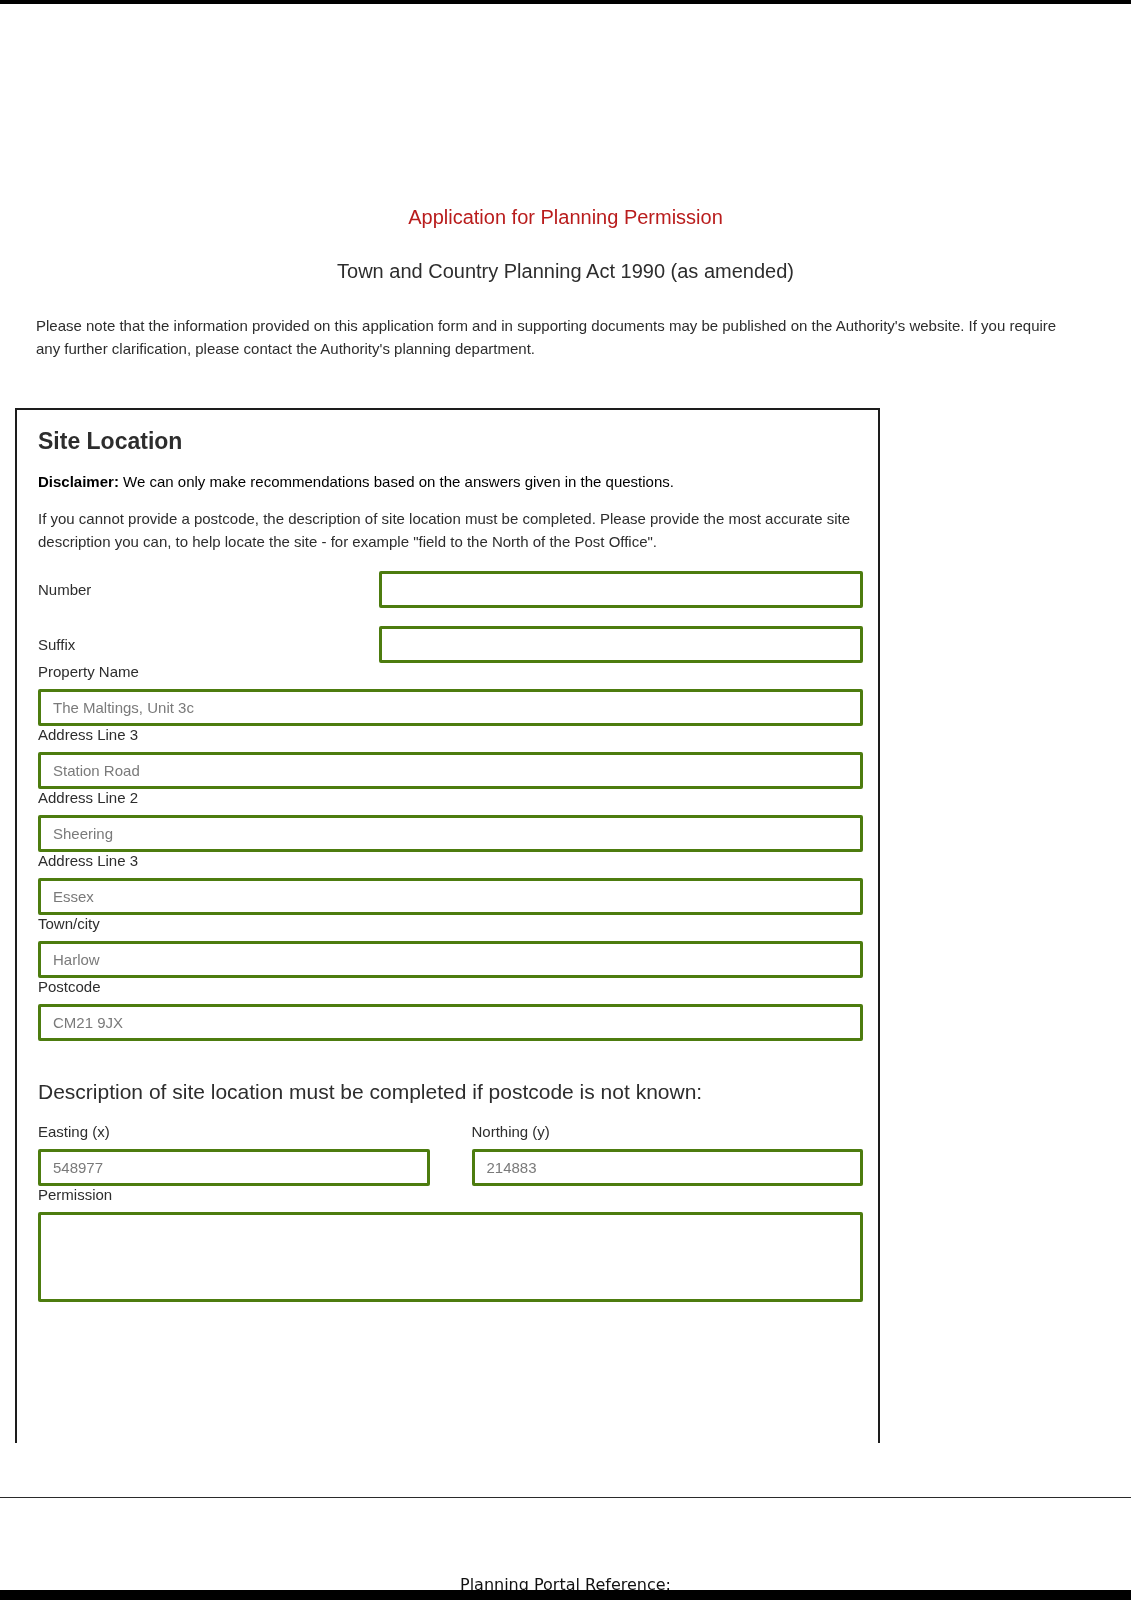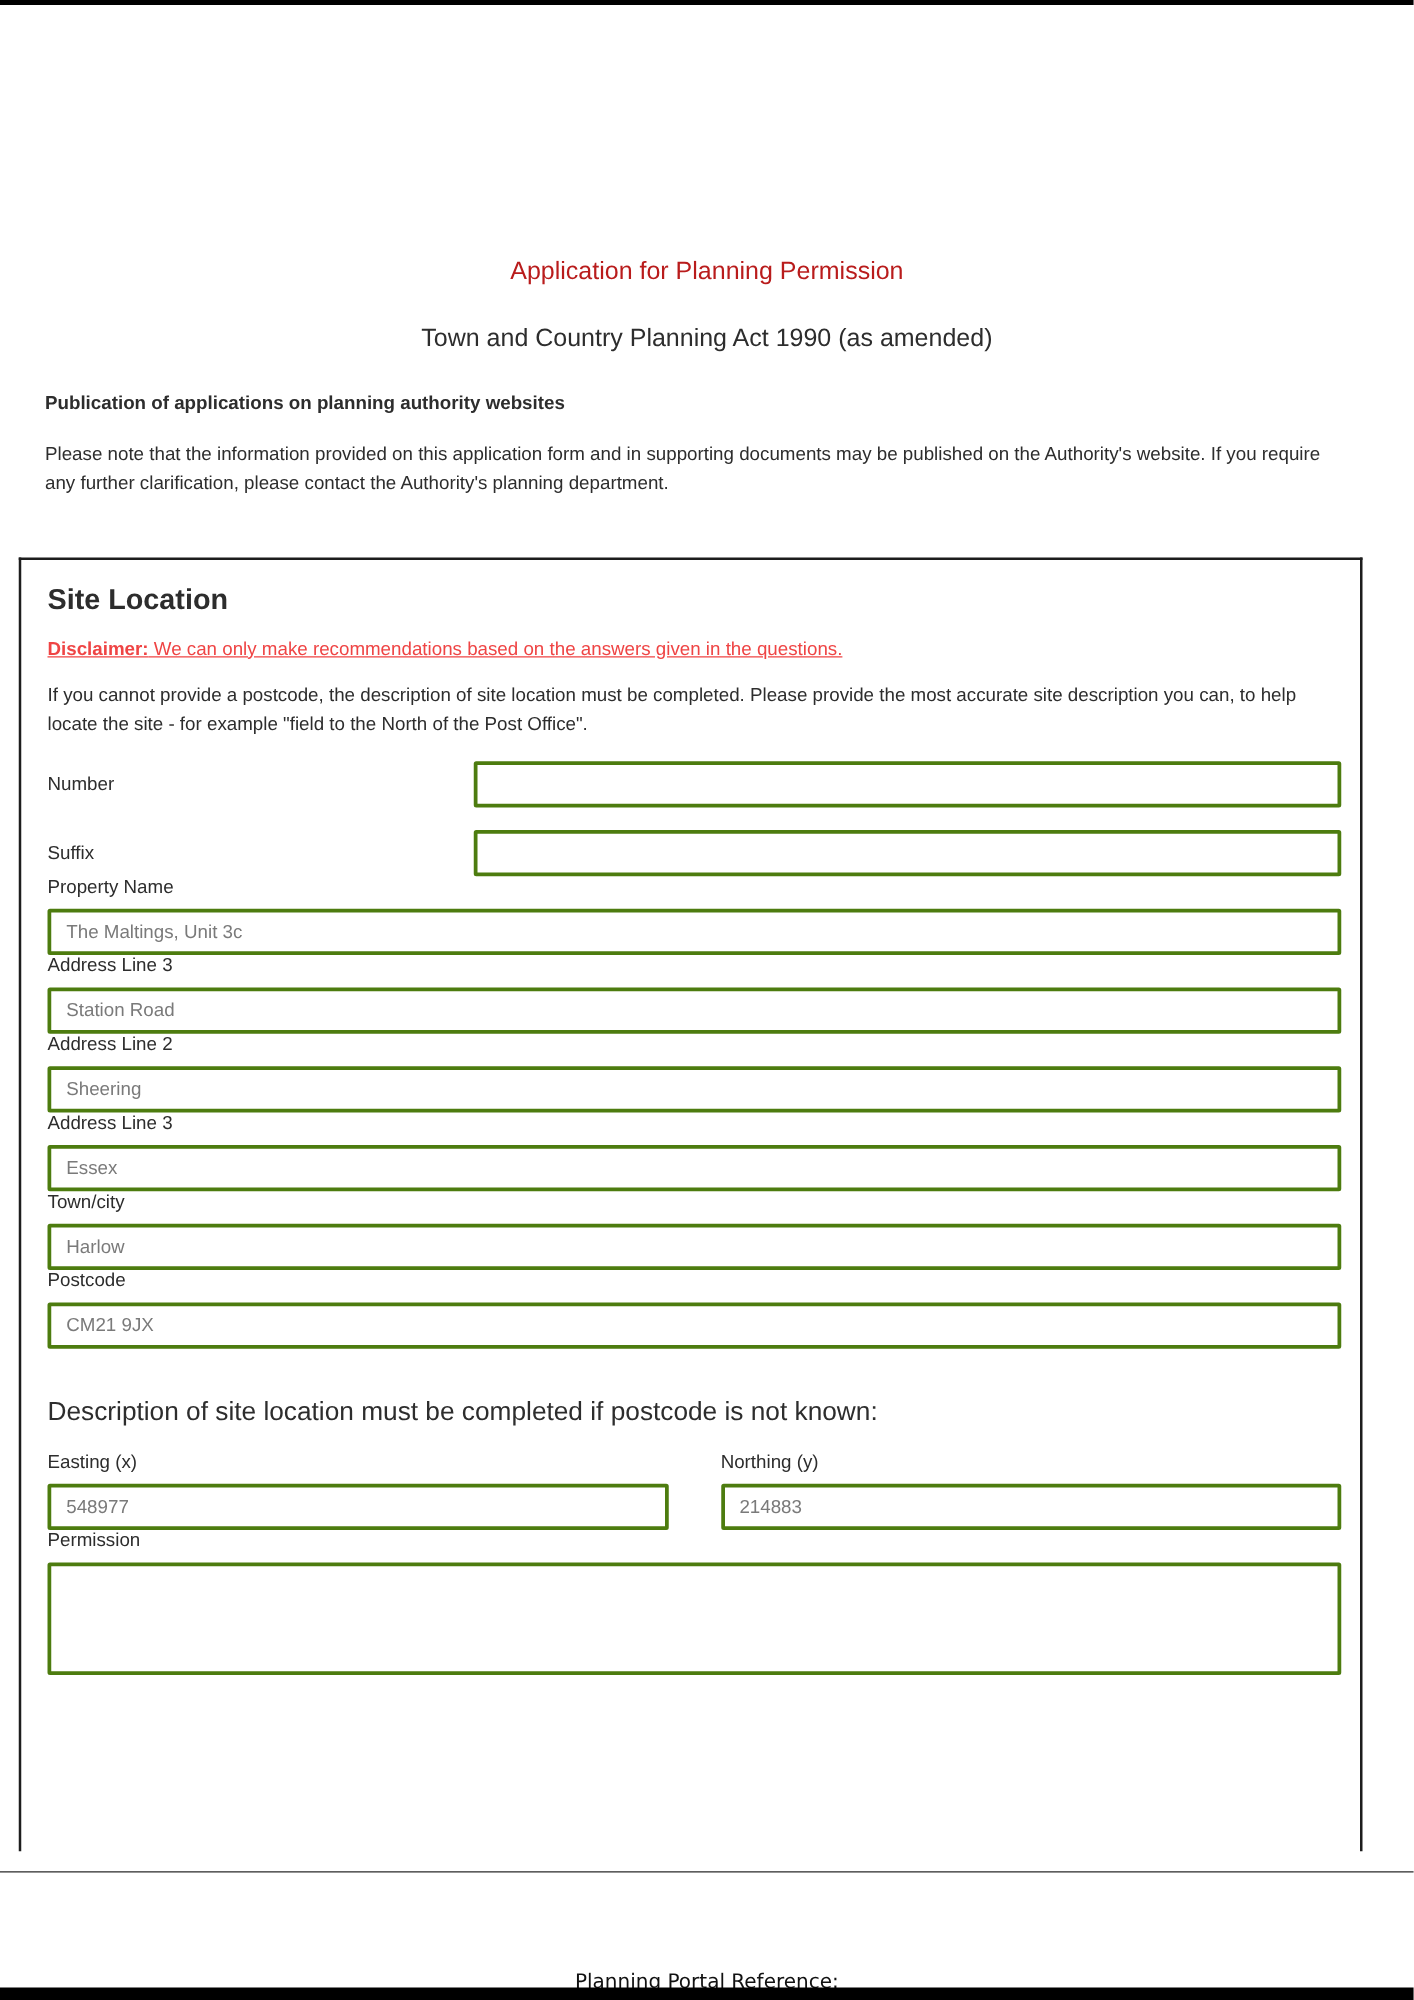--- a/index.html
+++ b/index.html
@@ -20,29 +20,29 @@
   .doc-title { font-size: 20px; font-weight: 400; color: #b91c1c; }
   .doc-subtitle { font-size: 20px; font-weight: 400; color: #2d2d2d; margin-top: 31px; }
   .pub-block { margin: 31px 36px 0 36px; }
   .pub-heading { font-size: 15px; font-weight: 700; color: #2d2d2d; }
   .pub-text {
     font-size: 15px; margin-top: 21px; line-height: 1.55;
     color: #2d2d2d; max-width: 1040px;
   }
   .section-box {
     margin: 47px 15px 0 15px;
-    width: 1075px;
+    width: 865px;
     height: 1035px;
     border: 2px solid #1d1d1d;
     border-bottom: none;
     padding: 18px 15px 0 21px;
     overflow: hidden;
   }
   .section-title { font-size: 23px; font-weight: 700; color: #2d2d2d; }
-  .disclaimer { font-size: 15px; margin-top: 18px; color: #ef4444; text-decoration: underline; }
+  .disclaimer { font-size: 15px; margin-top: 18px; color: #000000; }
   .disclaimer b { font-weight: 700; }
   .intro-text {
     font-size: 15px; margin-top: 17px; line-height: 1.55;
     color: #2d2d2d; max-width: 1032px;
   }
   .field-row-inline {
     display: flex; align-items: center; margin-top: 18px;
   }
   .field-row-inline:first-of-type { margin-top: 22px; }
   .inline-label { width: 341px; font-size: 15px; color: #2d2d2d; }
@@ -89,21 +89,20 @@
 <body>
 
 <div class="top-rule"></div>
 
 <div class="doc-header">
   <div class="doc-title">Application for Planning Permission</div>
   <div class="doc-subtitle">Town and Country Planning Act 1990 (as amended)</div>
 </div>
 
 <div class="pub-block">
-  <div class="pub-heading">Publication of applications on planning authority websites</div>
   <div class="pub-text">Please note that the information provided on this application form and in supporting documents may be published on the Authority's website. If you require any further clarification, please contact the Authority's planning department.</div>
 </div>
 
 <div class="section-box">
   <div class="section-title">Site Location</div>
 
   <div class="disclaimer"><b>Disclaimer:</b><span> We can only make recommendations based on the answers given in the questions.</span></div>
 
   <div class="intro-text">If you cannot provide a postcode, the description of site location must be completed. Please provide the most accurate site description you can, to help locate the site - for example "field to the North of the Post Office".</div>
 

